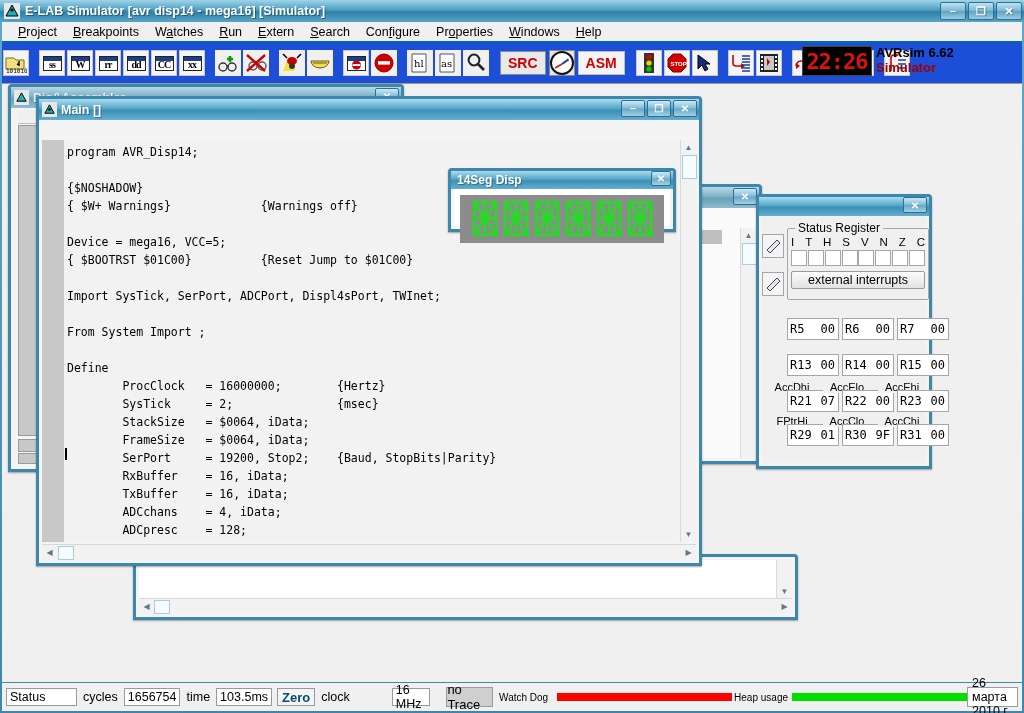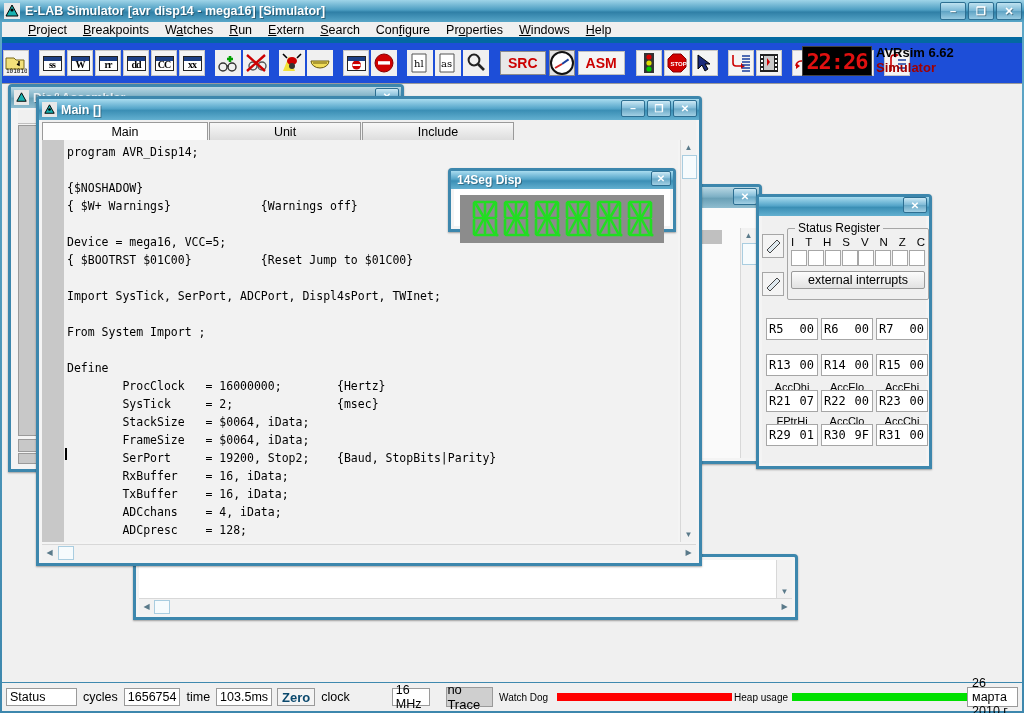--- a/index.html
+++ b/index.html
@@ -39,22 +39,22 @@
     border:1px solid #2d6f92;border-radius:2px;
     display:flex;align-items:center;justify-content:center;
     color:#ffffff;font-size:11px;font-weight:bold;
     box-sizing:border-box;
   }
   .tb-btn .glyph{display:block;line-height:1;text-shadow:1px 1px 0 rgba(0,0,0,.3);}
 
   
   .menubar{
     position:absolute;left:2px;top:22px;width:1020px;height:21px;
-    background:#f0f0f0;border-bottom:6px solid #0369a1;
-    display:flex;align-items:center;padding-left:18px;box-sizing:border-box;
+    background:#f0f0f0;border-bottom:2px solid #0369a1;
+    display:flex;align-items:center;padding-left:8px;box-sizing:border-box;
   }
   .menu-item{
     padding:2px 8px;font-size:12.5px;color:#000;white-space:nowrap;cursor:default;
   }
   .menu-item u{text-decoration:underline;}
 
   
   .toolbar{
     position:absolute;left:2px;top:43px;width:1020px;height:41px;
     background:#1d4ed8;
@@ -188,21 +188,21 @@
   .ext-int-btn{
     margin:5px auto 0;width:134px;height:18px;
     background:linear-gradient(180deg,#fcfcfc,#e2e2e2);
     border:1px solid #9a9a9a;border-radius:2px;
     display:flex;align-items:center;justify-content:center;font-size:12.5px;
     box-sizing:border-box;
   }
   .reg-cell{
     width:52px;height:22px;background:#fff;border:1px solid #a6a6a6;
     display:flex;align-items:center;font-family:"DejaVu Sans Mono",monospace;
-    font-size:12px;padding-left:2px;box-sizing:border-box;position:relative;
+    font-size:12px;padding-left:2px;box-sizing:border-box;position:relative;margin-left:21px;
   }
   .reg-wrap{position:relative;}
   .reg-lbl{
     position:absolute;top:-9px;left:2px;right:2px;text-align:center;
     font-size:11px;background:#f0f0f0;color:#000;white-space:nowrap;
   }
 
   
   .hex-area{background:#fff;font-family:"DejaVu Sans Mono",monospace;font-size:11.5px;line-height:17px;padding:2px 0 0 6px;white-space:pre;}
 
@@ -571,25 +571,20 @@
             </div>
           <div class="wt-btn">
               <span>❐</span>
             </div>
           <div class="wt-btn">
               <span>✕</span>
             </div>
         </div>
       </div>
 
-      <div class="tabstrip" style="position:absolute;left:3px;top:21px;right:3px;">
-        <div class="tab sel" style="width:166px;">Main</div>
-        <div class="tab" style="width:152px;">Unit</div>
-        <div class="tab" style="width:152px;">Include</div>
-      </div>
 
       <div class="code-area" style="position:absolute;left:3px;top:41px;right:21px;bottom:21px;">
         <div class="gutter"></div>
         <div class="caret" style="left:23px;top:308px;"></div>
         <div class="code-lines">program AVR_Disp14;
 
 {$NOSHADOW}
 { $W+ Warnings}             {Warnings off}
 
 Device = mega16, VCC=5;

